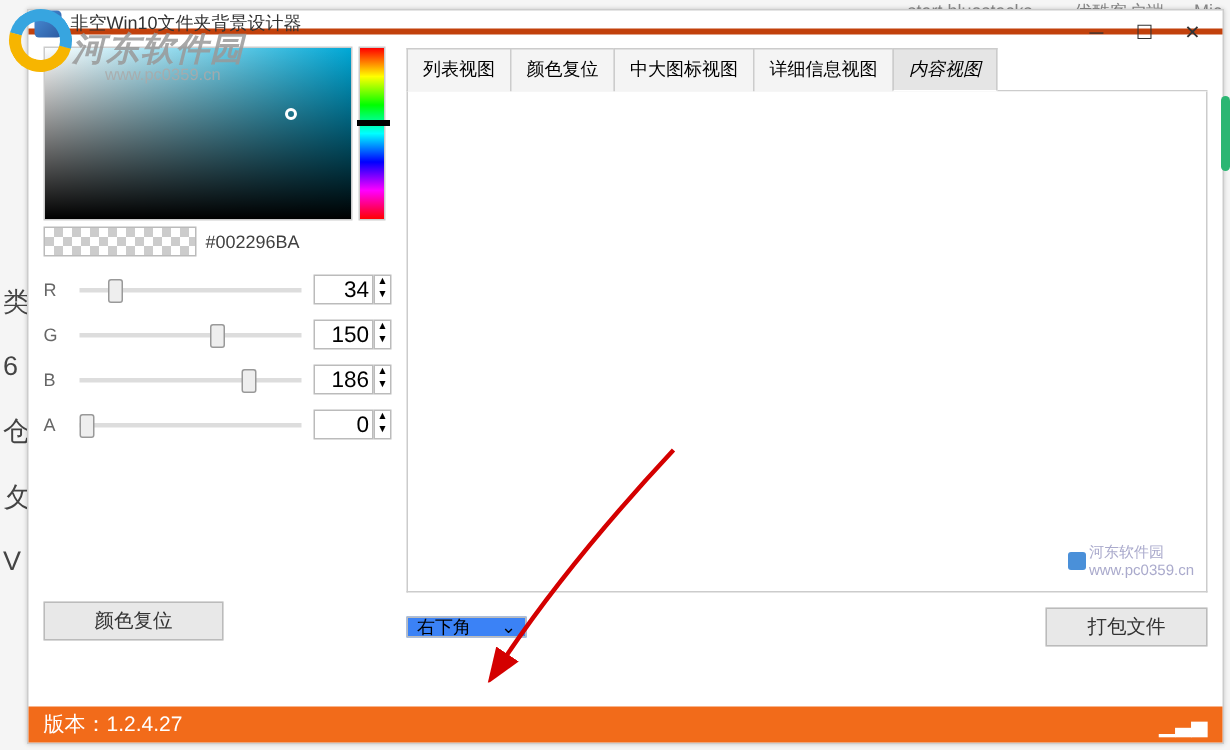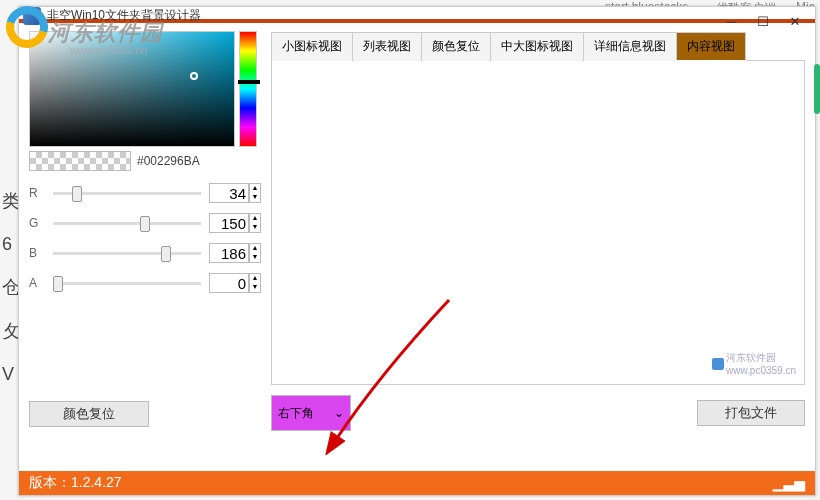--- a/index.html
+++ b/index.html
@@ -29,27 +29,27 @@
 .slider-thumb { position: absolute; top: -6px; width: 10px; height: 16px; background: #eee; border: 1px solid #999; border-radius: 2px; cursor: pointer; }
 .num-input { width: 40px; height: 20px; border: 1px solid #bbb; font-size: 15px; text-align: right; padding-right: 2px; }
 .spinner { width: 12px; height: 20px; border: 1px solid #bbb; font-size: 7px; display: flex; flex-direction: column; }
 .spinner div { flex: 1; text-align: center; line-height: 8px; cursor: pointer; }
 .actions-left { margin-top: 108px; }
 .btn { display: inline-flex; align-items: center; justify-content: center; border: 1px solid #bbb; background: #e8e8e8; font-size: 13px; color: #333; cursor: pointer; }
 .btn.reset { width: 120px; height: 26px; }
 .right-panel { flex: 1; display: flex; flex-direction: column; }
 .tabbar { display: flex; border-bottom: 1px solid #ccc; }
 .tab { padding: 5px 10px; font-size: 12px; border: 1px solid #ccc; border-bottom: none; margin-right: -1px; background: #f4f4f4; cursor: pointer; position: relative; top: 1px; }
-.tab.active { background: #a16207; border-bottom: 1px solid #fff; }
+.tab.active { background: #e5e5e5; border-bottom: 1px solid #fff; font-style: italic; }
 .preview { flex: 1; border: 1px solid #ccc; border-top: none; background: #fff; position: relative; }
 .watermark { position: absolute; right: 8px; bottom: 8px; font-size: 10px; color: #aac; display: flex; align-items: center; gap: 2px; }
 .wm-icon { width: 12px; height: 12px; background: #4a90d9; border-radius: 2px; }
 .right-actions { display: flex; align-items: center; margin-top: 10px; gap: 8px; }
 .btn.sel { width: 90px; height: 26px; border-color: #888; }
-.combo { width: 80px; height: 36px; border: 1px solid #bbb; background: #d946ef; font-size: 12px; display: flex; align-items: center; justify-content: space-between; padding: 0 6px; cursor: pointer; }
+.combo { width: 80px; height: 14px; border: 1px solid #bbb; background: #3b82f6; font-size: 12px; display: flex; align-items: center; justify-content: space-between; padding: 0 6px; cursor: pointer; }
 .btn.pack { width: 108px; height: 26px; margin-left: 36px; }
 .arrow { position: absolute; left: 300px; top: 288px; pointer-events: none; }
 .statusbar { position: absolute; left: 0; right: 0; bottom: 0; height: 24px; background: #f26b1a; color: #fff; font-size: 14px; display: flex; align-items: center; padding: 0 10px; justify-content: space-between; }
 .logo-overlay { position: absolute; left: 0; top: 0; width: 58px; height: 58px; z-index: 5; }
 .logo-overlay .c1 { position: absolute; left: 6px; top: 6px; width: 42px; height: 42px; border: 8px solid #f7b500; border-top-color: #37a5e0; border-right-color: #37a5e0; border-radius: 50%; transform: rotate(-30deg); }
 .brand-overlay { position: absolute; left: 48px; top: 18px; font-size: 22px; font-weight: bold; color: #999; font-style: italic; letter-spacing: 1px; z-index: 5; opacity: 0.85; }
 .brand-sub { position: absolute; left: 70px; top: 44px; font-size: 11px; color: #aaa; z-index: 5; opacity: 0.85; }
 .side-chars { position: absolute; left: 2px; top: 180px; font-size: 18px; color: #444; line-height: 2.4; z-index: 0; }
 .side-chars span { display: block; }
 .green-bar { position: absolute; right: 0; top: 64px; width: 6px; height: 50px; background: #2cb673; border-radius: 3px; }
@@ -142,21 +142,20 @@
         </div>
       </div>
 
       <div class="actions-left">
         <div class="btn reset">颜色复位</div>
       </div>
     </div>
 
     <div class="right-panel">
       <div class="tabbar">
-        <div class="tab">小图标视图</div>
         <div class="tab">列表视图</div>
         <div class="tab">颜色复位</div>
         <div class="tab">中大图标视图</div>
         <div class="tab">详细信息视图</div>
         <div class="tab active">内容视图</div>
       </div>
       <div class="preview">
         <div class="watermark">
           <div class="wm-icon"></div>
           <div>

